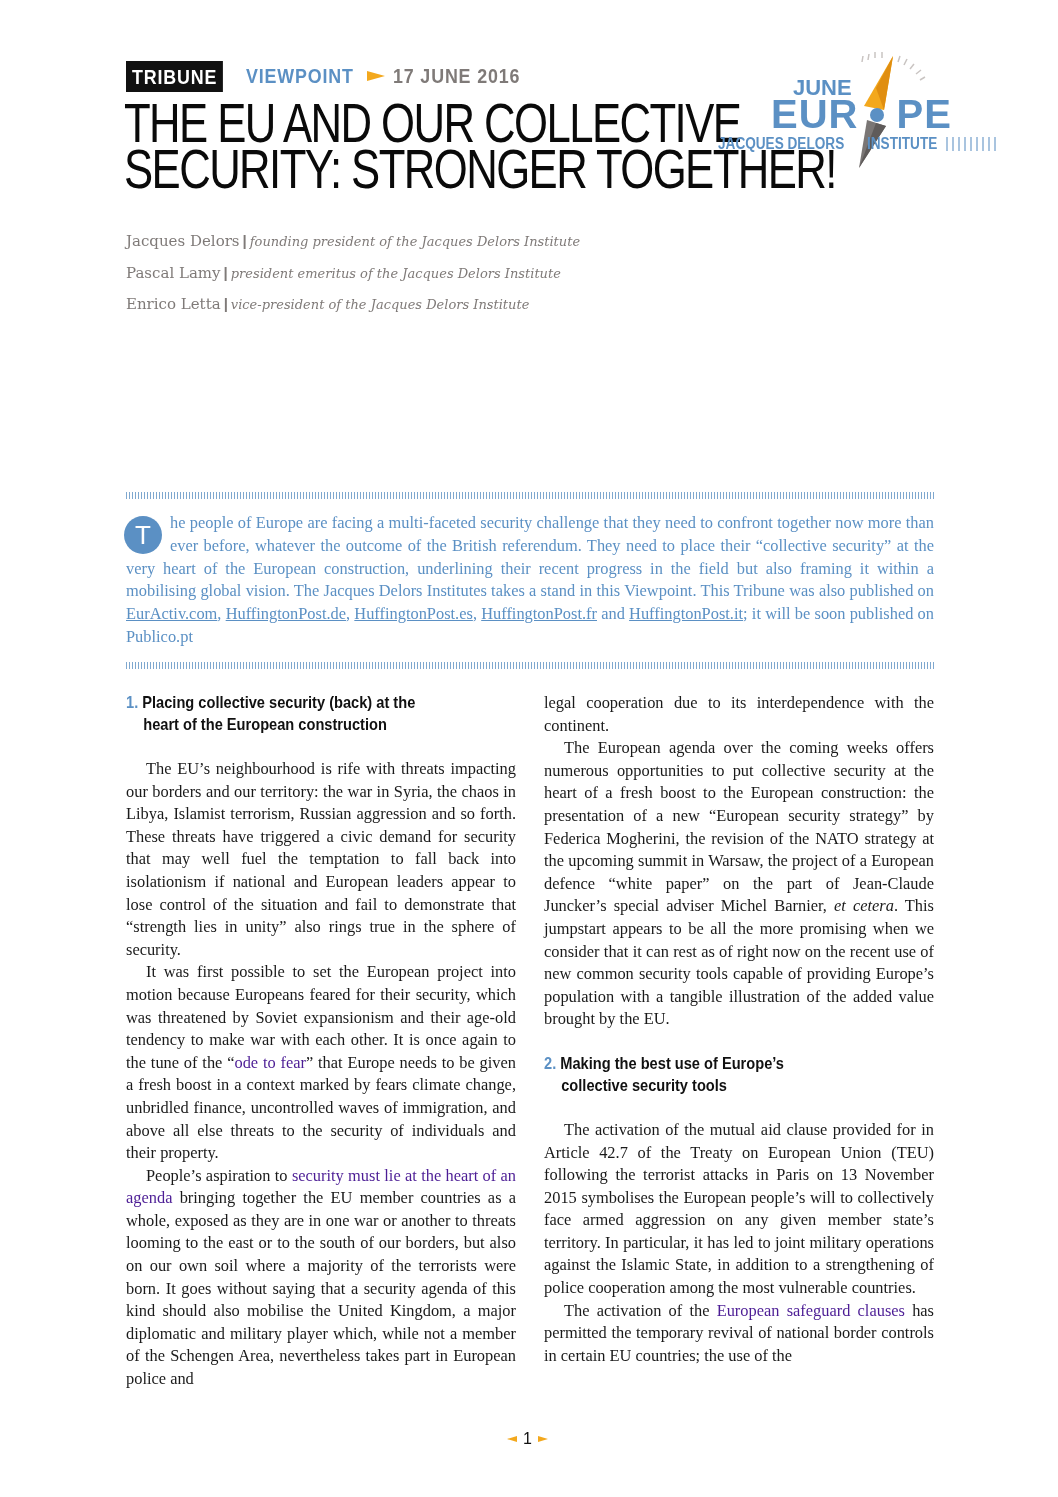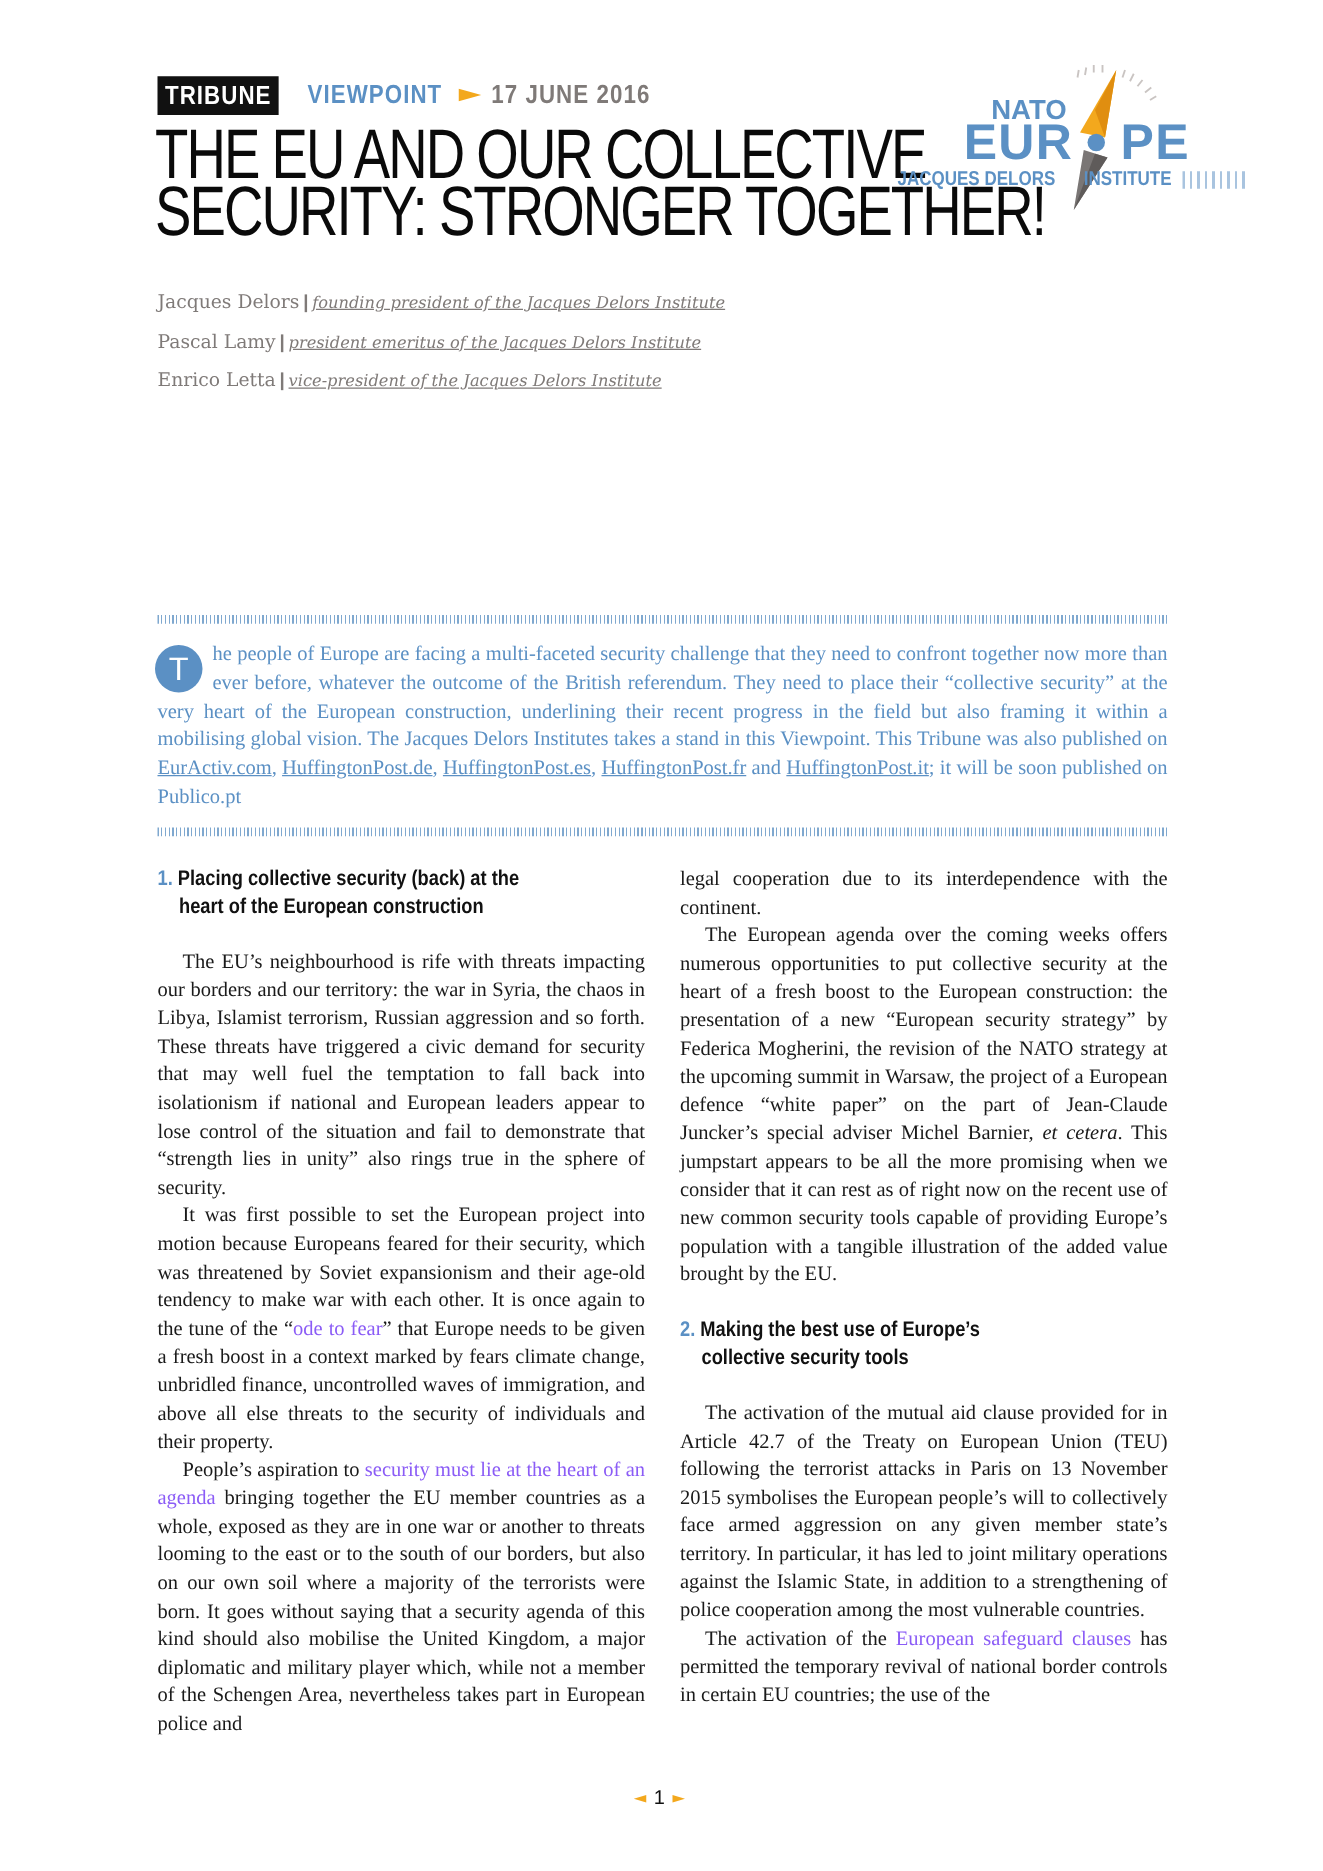--- a/index.html
+++ b/index.html
@@ -20,31 +20,31 @@
   .logo .europe .dot { display: inline-block; width: 14px; height: 14px; background: #5b90c4; border-radius: 50%; margin: 0 12px 5px 12px; vertical-align: middle; }
   .logo .jd { position: absolute; left: 2px; top: 87px; font-family: "Liberation Sans", sans-serif; font-weight: bold; font-size: 16px; color: #5b90c4; transform: scaleX(0.85); transform-origin: left top; white-space: nowrap; }
   .logo .inst { position: absolute; left: 151px; top: 87px; font-family: "Liberation Sans", sans-serif; font-weight: bold; font-size: 16px; color: #5b90c4; transform: scaleX(0.85); transform-origin: left top; white-space: nowrap; }
   .logo .bars { position: absolute; left: 230px; top: 89px; width: 54px; height: 14px; background: repeating-linear-gradient(90deg, #a9c4df 0 2px, transparent 2px 6px); }
   .logo svg { position: absolute; left: 0; top: 0; }
 
   .authors { position: absolute; left: 126px; top: 232px; }
   .author { height: 31.5px; font-size: 15px; color: #7f7a78; white-space: nowrap; }
   .author .name { font-family: "DejaVu Serif", serif; }
   .author .sep { font-family: "Liberation Sans", sans-serif; font-weight: bold; margin: 0 3px; }
-  .author .role { font-style: italic; font-size: 13px; text-decoration: underline; }
+  .author .role { font-style: italic; font-size: 13px; }
 
   .rule { position: absolute; left: 126px; width: 808px; height: 7px; background: repeating-linear-gradient(90deg, #7fa8cf 0 1px, transparent 1px 3px); }
 
   .intro { position: absolute; left: 126px; top: 512px; width: 808px; font-family: "Liberation Serif", serif; font-size: 16.4px; line-height: 22.8px; color: #5b90c4; text-align: justify; }
   .dropcap { float: left; width: 38px; height: 38px; border-radius: 50%; background: #5b90c4; color: #fff; font-family: "Liberation Sans", sans-serif; font-size: 26px; line-height: 38px; text-align: center; margin: 4px 8px 0 -2px; }
   .intro a { color: #5b90c4; text-decoration: underline; }
 
   .col { position: absolute; width: 390px; font-family: "Liberation Serif", serif; font-size: 16.4px; line-height: 22.6px; color: #1a1a1a; text-align: justify; }
   .col p { margin: 0; text-indent: 20px; }
-  .col .link { color: #8b5cf6; }
+  .col .link { color: #4c1d95; }
   .col-left { left: 126px; top: 692px; }
   .col-right { left: 544px; top: 692px; }
 
   .heading { font-family: "Liberation Sans", sans-serif; font-weight: bold; font-size: 17px; line-height: 22px; color: #111; transform: scaleX(0.86); transform-origin: left top; white-space: nowrap; margin-bottom: 22px; }
   .heading .num { color: #5b90c4; }
   .heading .h2line { padding-left: 20px; }
 
   .pagenum { position: absolute; left: 507px; top: 1430px; display: flex; align-items: center; font-family: "Liberation Sans", sans-serif; font-size: 16px; color: #111; }
   .pagenum .la { width: 0; height: 0; border-top: 3px solid transparent; border-bottom: 3px solid transparent; border-right: 10px solid #f3a81d; margin-right: 6px; }
   .pagenum .ra { width: 0; height: 0; border-top: 3px solid transparent; border-bottom: 3px solid transparent; border-left: 10px solid #f3a81d; margin-left: 6px; }
@@ -75,21 +75,21 @@
       <line x1="188" y1="17" x2="191" y2="11"></line>
       <line x1="194" y1="21" x2="198" y2="16"></line>
       <line x1="200" y1="26" x2="205" y2="22"></line>
       <line x1="204" y1="32" x2="209" y2="29"></line>
     </g>
     <polygon points="177,8 168,62 148,58" fill="#f3a81d"></polygon>
     <polygon points="177,8 168,62 160,40" fill="#e08e10"></polygon>
     <polygon points="143,120 151,72 170,78" fill="#7a7675"></polygon>
     <polygon points="143,120 160,75 170,78" fill="#5f5b5a"></polygon>
   </svg>
-  <div class="notre">NATO</div>
+  <div class="notre">JUNE</div>
   <div class="europe"><span>EUR</span><span class="dot"></span><span>PE</span></div>
   <div class="jd">JACQUES DELORS</div>
   <div class="inst">INSTITUTE</div>
   <div class="bars"></div>
 </div>
 
 <div class="authors">
   <div class="author"><span class="name">Jacques Delors</span><span class="sep">|</span><span class="role">founding president of the Jacques Delors Institute</span></div>
   <div class="author"><span class="name">Pascal Lamy</span><span class="sep">|</span><span class="role">president emeritus of the Jacques Delors Institute</span></div>
   <div class="author"><span class="name">Enrico Letta</span><span class="sep">|</span><span class="role">vice-president of the Jacques Delors Institute</span></div>

